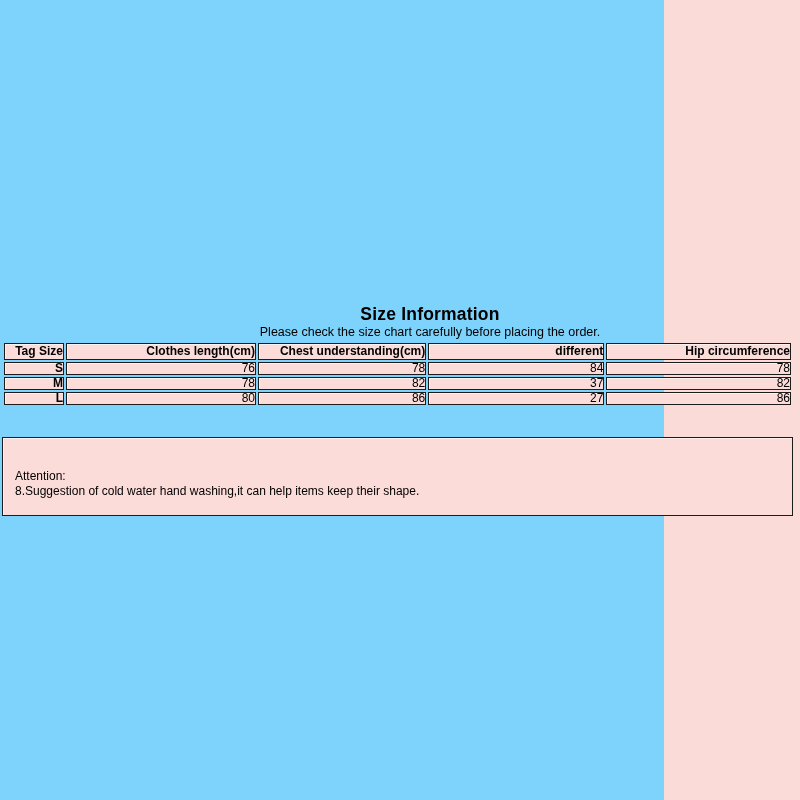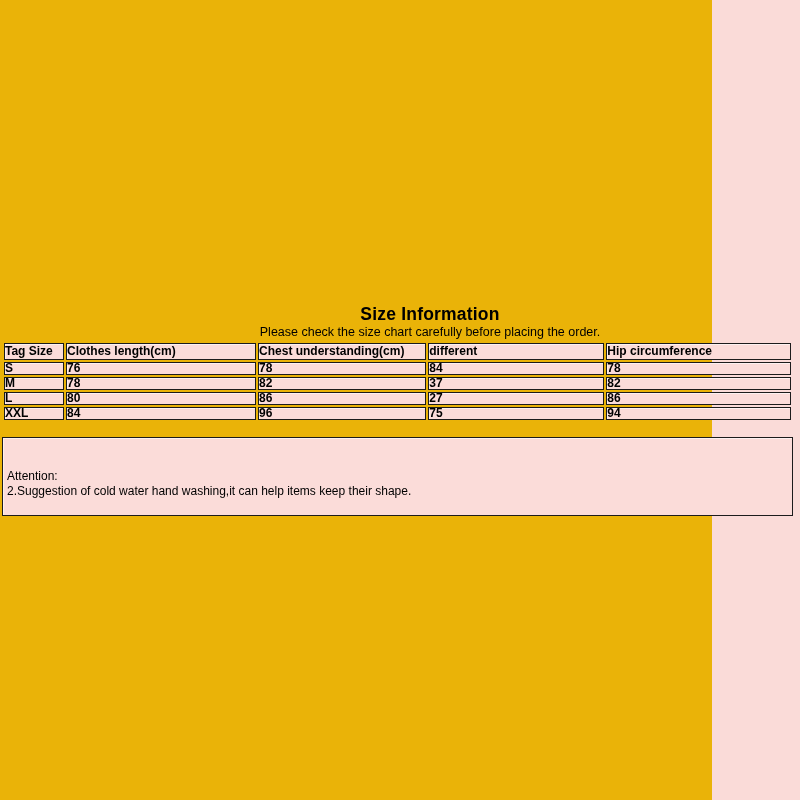--- a/index.html
+++ b/index.html
@@ -11,22 +11,21 @@
     height: 800px;
     background: #fadbd8;
     font-family: "Liberation Sans", sans-serif;
     color: #000;
     overflow: hidden;
   }
   .canvas {
     position: relative;
     width: 664px;
     height: 800px;
-    background: #eab308;
-    padding-left: 48px;
+    background: #7dd3fc;
   }
   
   .title-block {
     position: absolute;
     top: 304px;
     left: 0;
     width: 860px;
     text-align: center;
   }
   .title-block h1 {
@@ -51,54 +50,55 @@
     border-spacing: 2px;
     table-layout: fixed;
     font-size: 12px;
   }
   table.size-table th,
   table.size-table td {
     border: 1px solid #1c1c1c;
     background: #fbdcd9;
     box-shadow: inset 1px 1px 0 rgba(255,255,255,0.6);
     padding: 0;
-    text-align: left;
+    text-align: right;
     vertical-align: middle;
     overflow: hidden;
     white-space: nowrap;
   }
   table.size-table th {
     height: 15px;
     line-height: 15px;
     font-weight: bold;
   }
   table.size-table td {
     height: 11px;
     line-height: 11px;
-    font-weight: bold;
+    font-weight: normal;
   }
   table.size-table td.tag {
     font-weight: bold;
   }
   .attention-box {
     position: absolute;
     left: 2px;
     top: 437px;
     width: 791px;
     height: 79px;
     box-sizing: border-box;
     border: 1px solid #1c1c1c;
     background: #fbdcd9;
     box-shadow: inset 1px 1px 0 rgba(255,255,255,0.6);
     padding: 31px 6px 0 4px;
     font-size: 12px;
     line-height: 15px;
   }
   .attention-box div {
     white-space: nowrap;
+    margin-left: 8px;
   }
 </style>
 </head>
 <body>
 
 <div class="canvas">
 
   <div class="title-block">
     <h1>Size Information</h1>
     <p>Please check the size chart carefully before placing the order.</p>
@@ -136,28 +136,21 @@
         <td>37</td>
         <td>82</td>
       </tr>
       <tr>
         <td class="tag">L</td>
         <td>80</td>
         <td>86</td>
         <td>27</td>
         <td>86</td>
       </tr>
-      <tr>
-        <td class="tag">XXL</td>
-        <td>84</td>
-        <td>96</td>
-        <td>75</td>
-        <td>94</td>
-      </tr>
     </tbody>
   </table>
 
   <div class="attention-box">
     <div>Attention:</div>
-    <div>2.Suggestion of cold water hand washing,it can help items keep their shape.</div>
+    <div>8.Suggestion of cold water hand washing,it can help items keep their shape.</div>
   </div>
 
 </div>
 
 </body></html>

